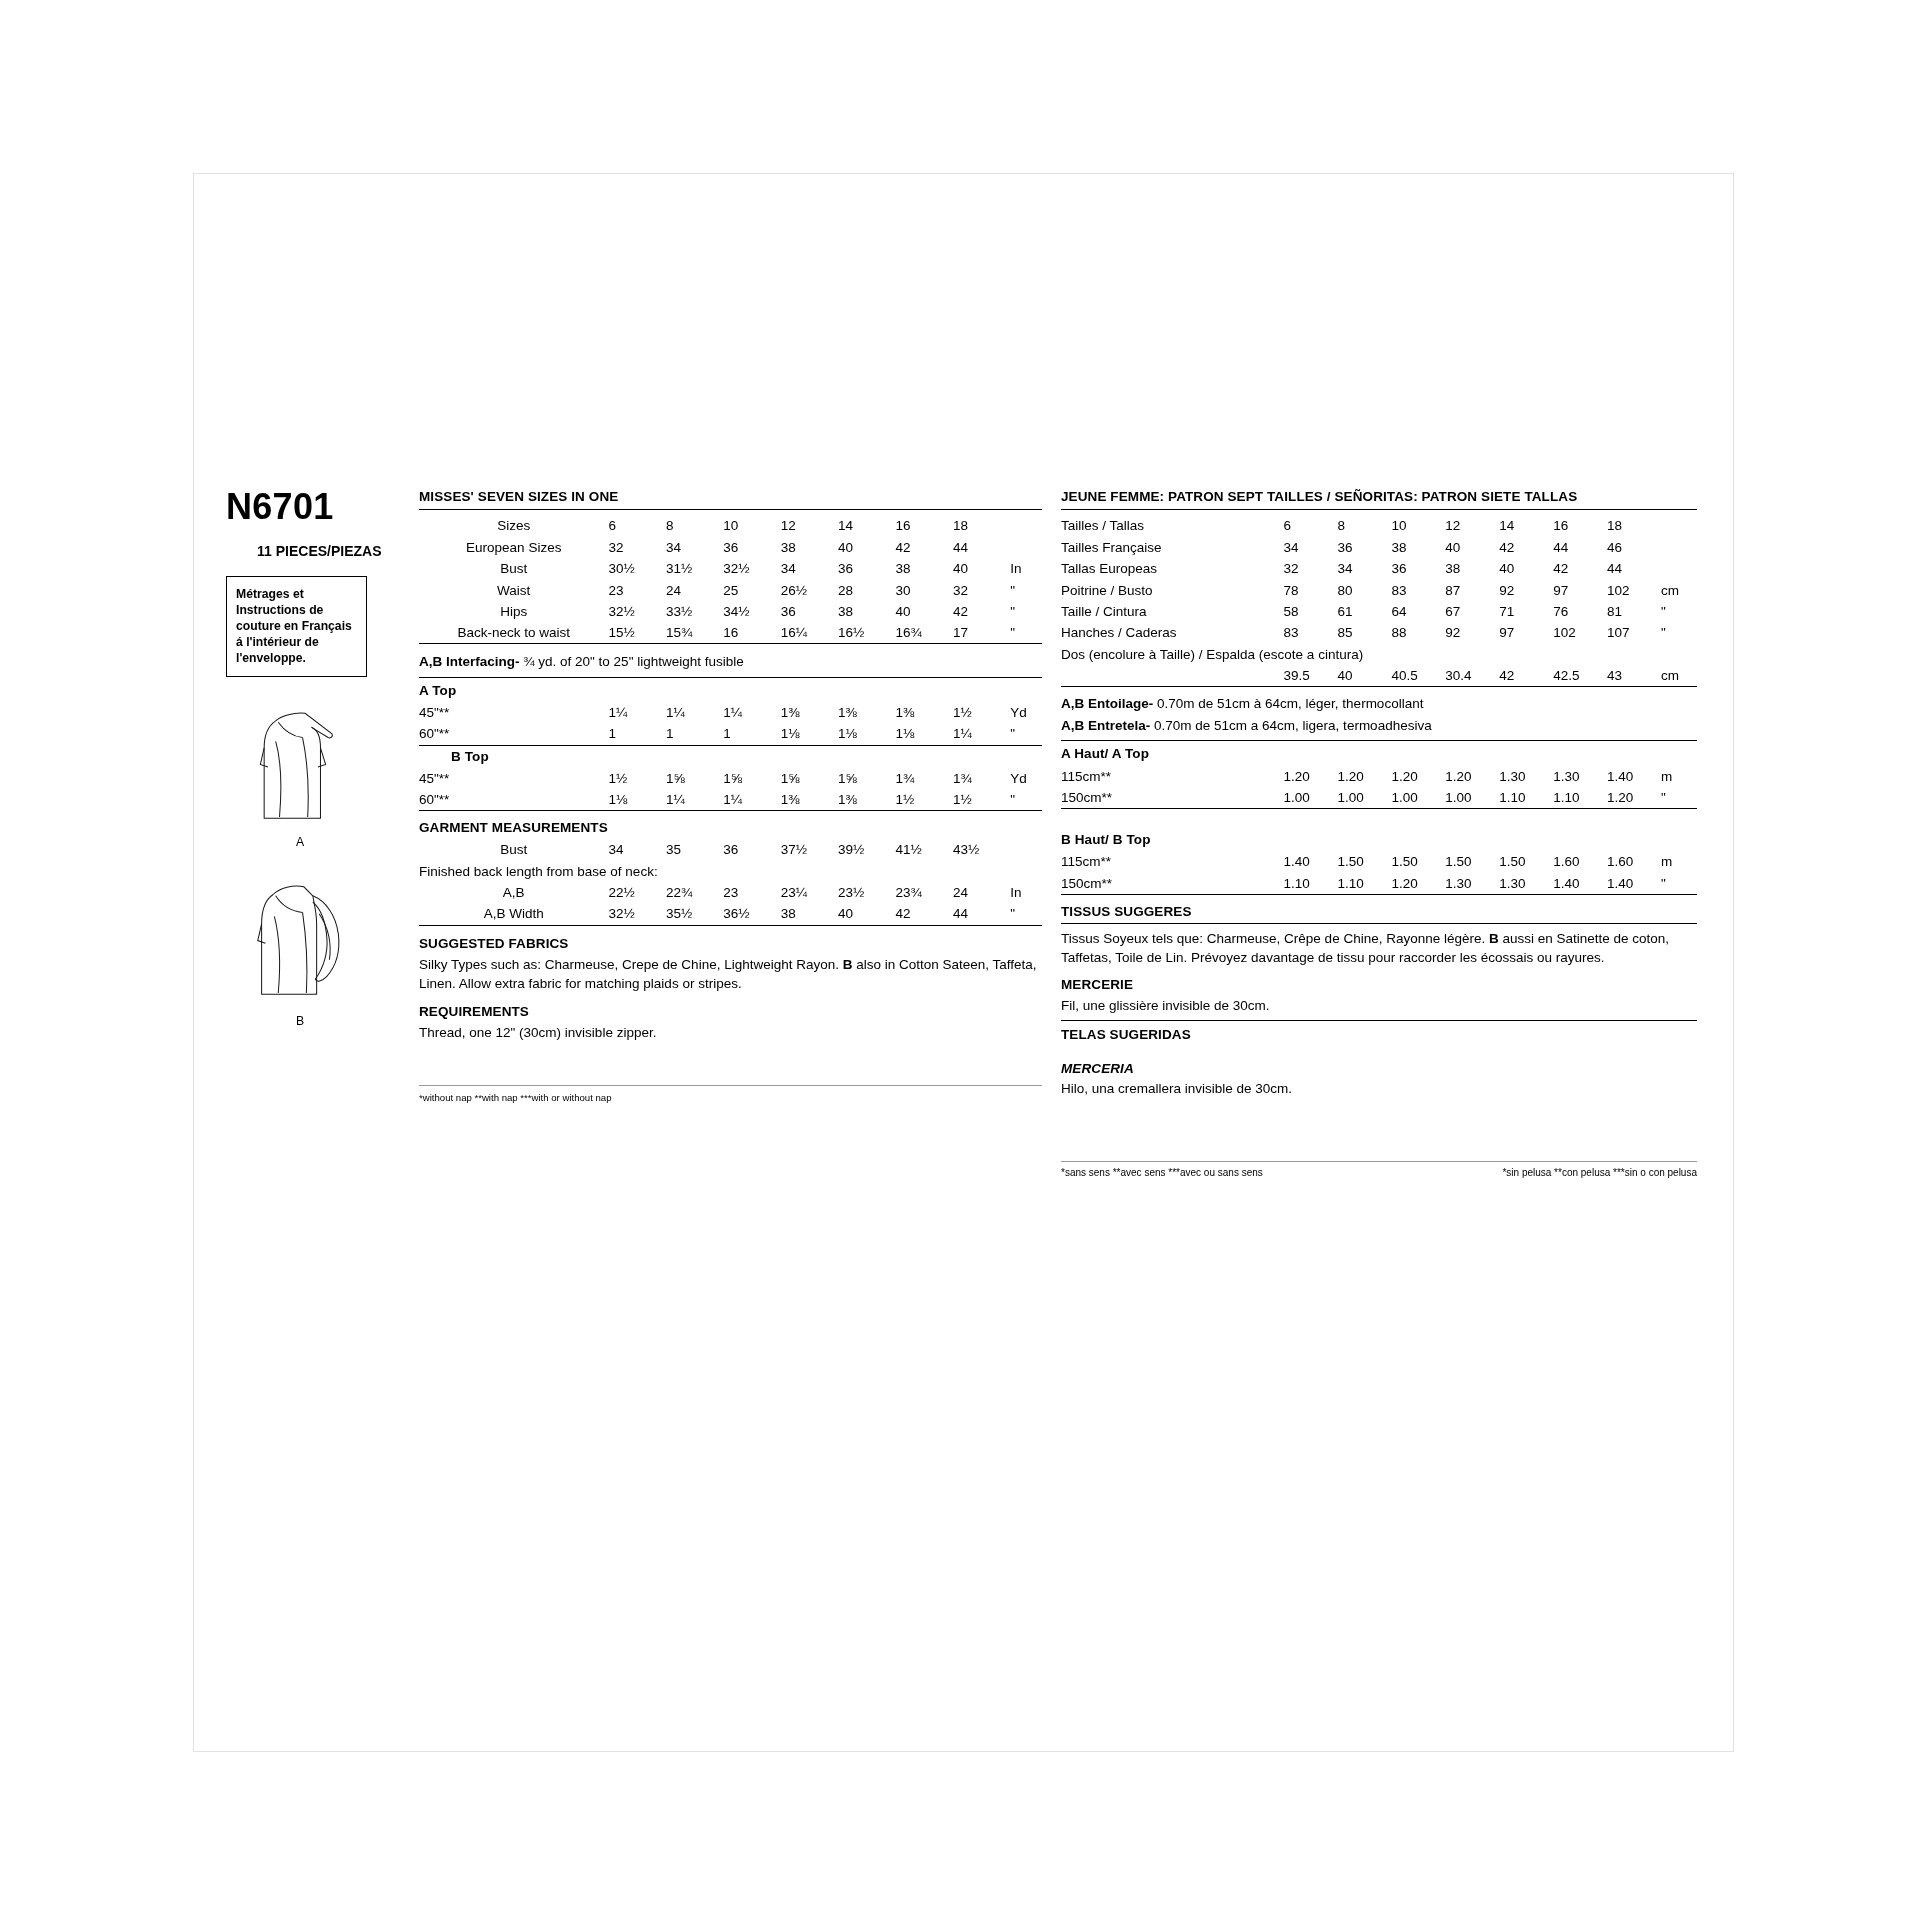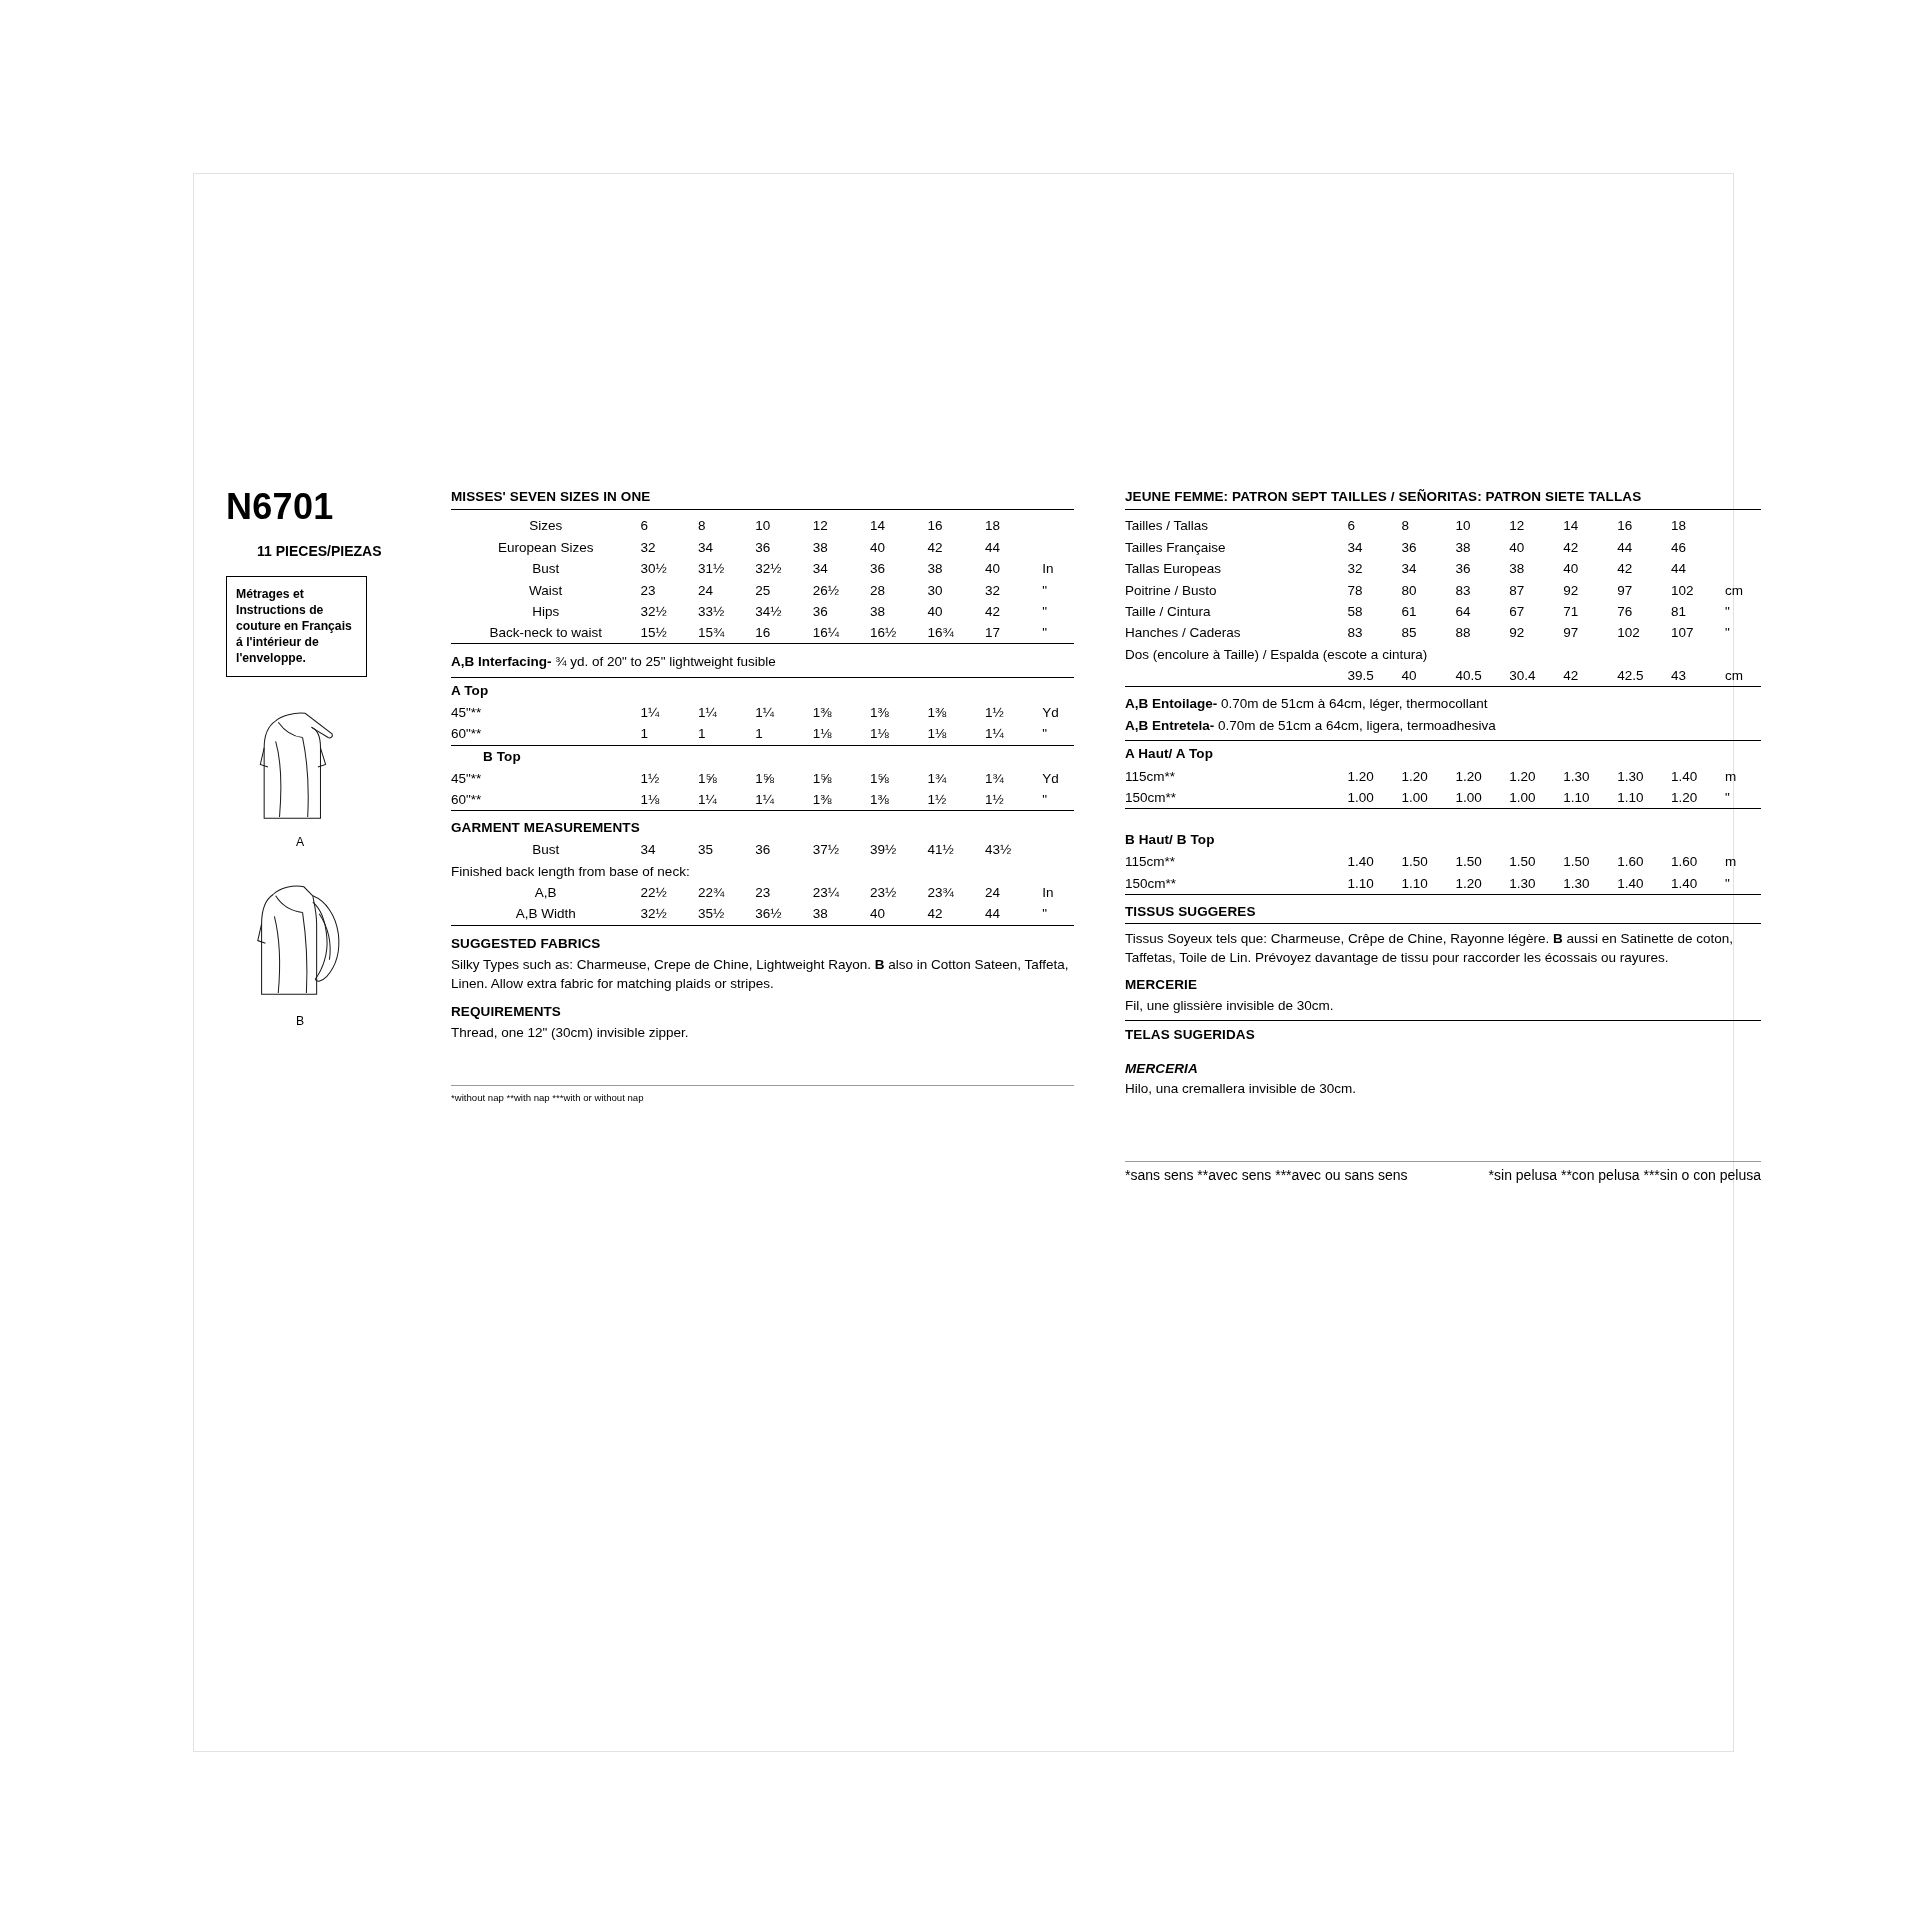--- a/index.html
+++ b/index.html
@@ -26,21 +26,20 @@
   }
   .content {
     position: absolute;
     left: 32px;
     top: 315px;
     width: 1477px;
   }
   .cols {
     display: flex;
     align-items: flex-start;
-    gap: 32px;
   }
   .col-left {
     width: 193px;
     flex: 0 0 193px;
     padding-right: 6.4px;
     box-sizing: border-box;
   }
   .col-mid {
     width: 642px;
     flex: 0 0 642px;
@@ -140,21 +139,21 @@
 
   .yard-label {
     width: 132px;
   }
 
   .b-strong { font-weight: bold; }
 
   .footnotes {
     display: flex;
     justify-content: space-between;
-    font-size: 14px;
+    font-size: 10px;
     margin-top: 2px;
   }
 </style>
 </head>
 <body>
 
 <div class="page">
   <div class="content">
     <div class="cols">
 

